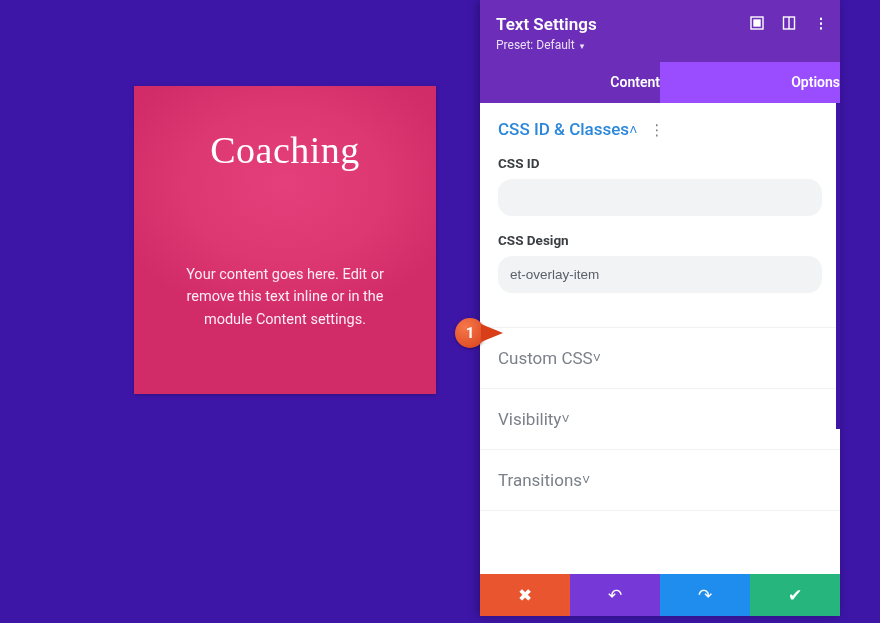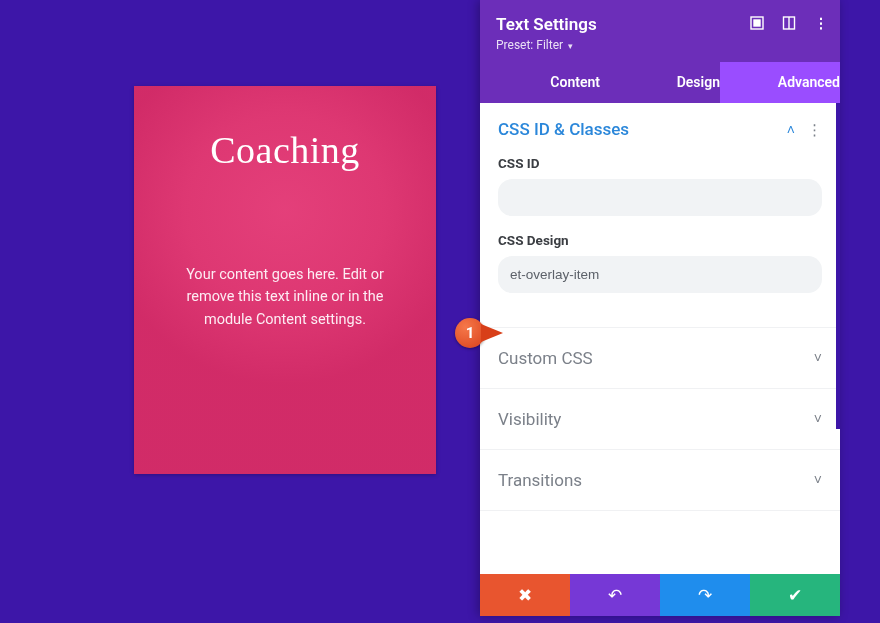--- a/index.html
+++ b/index.html
@@ -11,21 +11,21 @@
     position: relative;
     overflow: hidden;
   }
 
   
   .preview {
     position: absolute;
     left: 134px;
     top: 86px;
     width: 302px;
-    height: 388px;
+    height: 308px;
     background: linear-gradient(rgba(225,33,110,.82), rgba(225,33,110,.82)),
                 radial-gradient(ellipse 60% 45% at 50% 32%, #f0c9b0 0%, #cf9f87 55%, #8a5a4b 100%);
     color: #fff;
     text-align: center;
     padding: 42px 30px 0;
     box-shadow: 0 1px 4px rgba(0,0,0,.25);
   }
   .preview h1 {
     font-family: Georgia, "Times New Roman", serif;
     font-weight: 400;
@@ -156,21 +156,20 @@
     background: #3d16a8;
   }
 
   .section {
     padding: 16px 18px;
     border-bottom: 1px solid #f0f1f3;
   }
   .section.collapsed { padding: 20px 18px; }
   .sec-head {
     display: flex;
-    justify-content: space-between;
     align-items: center;
     cursor: pointer;
   }
   .sec-title {
     font-size: 17px;
     color: #7b8089;
   }
   .sec-title.open { color: #2b87da; font-weight: 500; }
   .sec-caret {
     color: #7b8089;
@@ -255,21 +254,21 @@
 <div class="preview">
   <h1>Coaching</h1>
   <p>Your content goes here. Edit or remove this text inline or in the module Content settings.</p>
 </div>
 
 <div class="panel">
 
   <div class="panel-header">
     <div class="title">Text Settings</div>
     <div class="preset">
-      <span>Preset: Filter</span>
+      <span>Preset: Default</span>
       <span class="chev">▾</span>
     </div>
     <div class="hdr-icons">
       <span>
         <svg width="14" height="14" viewBox="0 0 14 14" fill="none" stroke="#fff" stroke-width="1.4">
             <rect x="1" y="1" width="12" height="12"></rect>
             <rect x="4" y="4" width="6" height="6" fill="#fff"></rect>
           </svg>
       </span>
       <span>
@@ -277,22 +276,21 @@
             <rect x="1.5" y="1" width="11" height="12"></rect>
             <line x1="7" y1="1" x2="7" y2="13"></line>
           </svg>
       </span>
       <span style="font-weight:700;">⋮</span>
     </div>
   </div>
 
   <div class="tabs">
     <div class="tab">Content</div>
-    <div class="tab">Design</div>
-    <div class="tab active">Advanced</div>
+    <div class="tab active">Options</div>
   </div>
 
 
   <div class="panel-body">
     <div class="scroll-edge"></div>
 
     <div class="section">
       <div class="sec-head">
         <span class="sec-title open">CSS ID &amp; Classes</span>
         <span>

